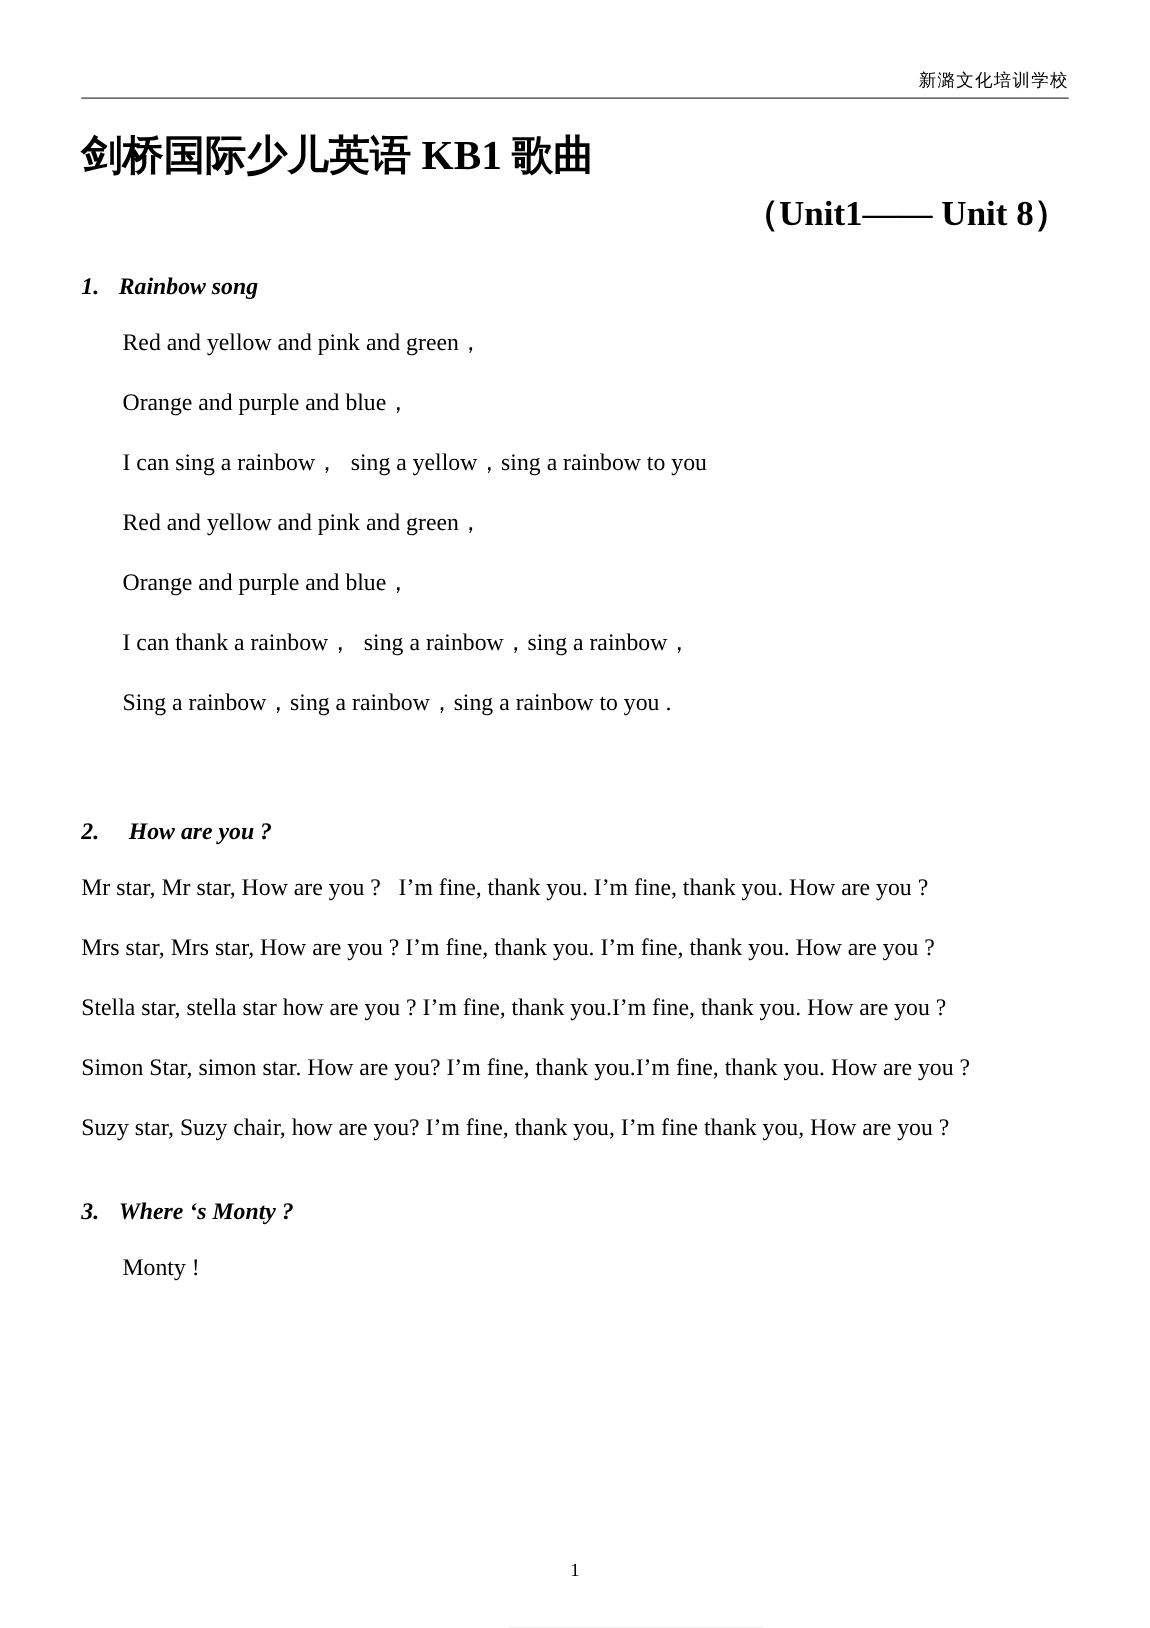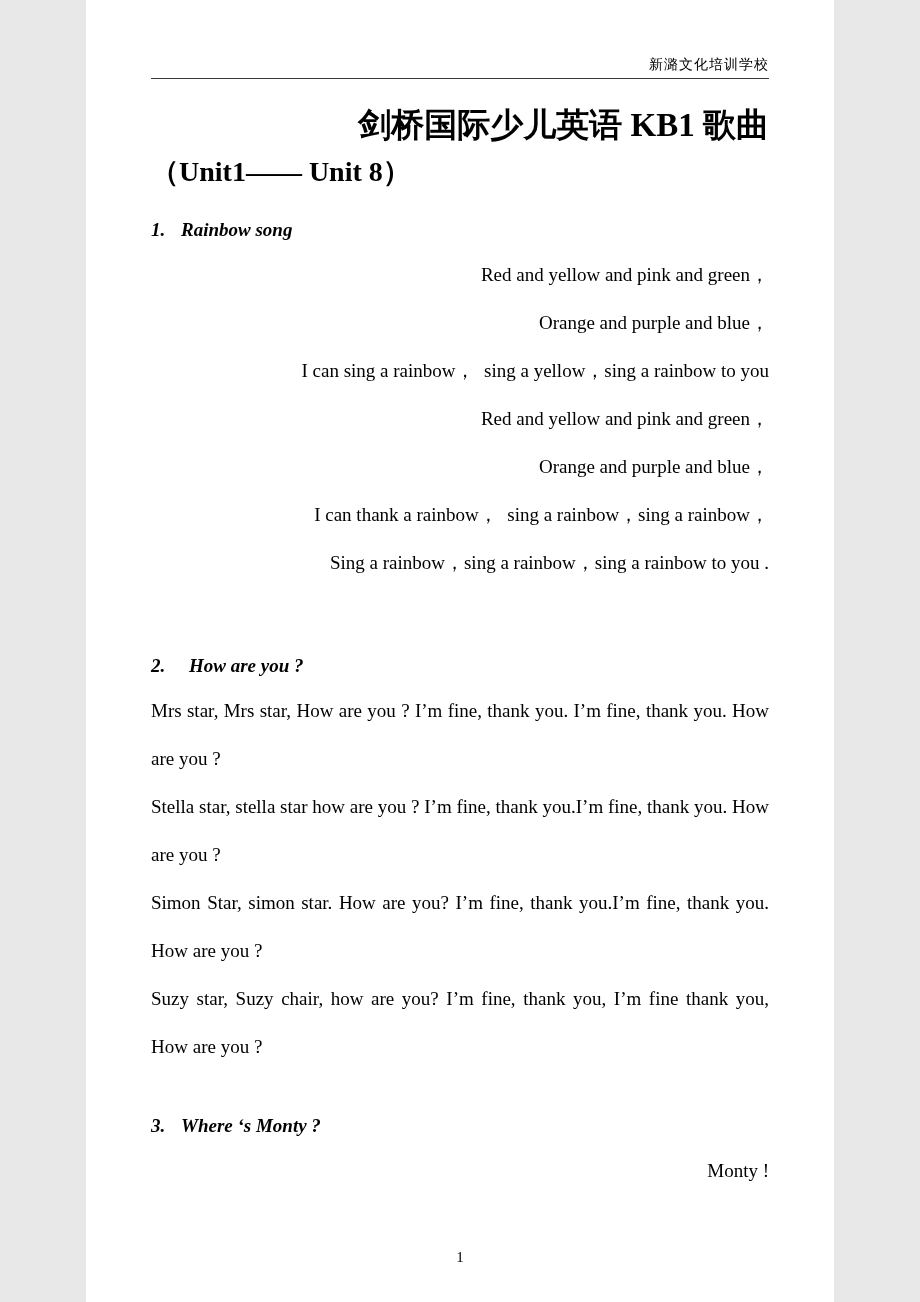--- a/index.html
+++ b/index.html
@@ -1,69 +1,69 @@
 <!DOCTYPE html>
 <html><head>
 <meta charset="utf-8">
 <style>
   * { box-sizing: border-box; }
   html, body { margin: 0; padding: 0; background: #e8e8e8; }
   .page {
     position: relative;
-    width: 748px;
+    width: 920px;
     height: 1302px;
     margin: 0 auto;
     background: #ffffff;
     font-family: "Liberation Serif", "DejaVu Serif", serif;
     color: #000000;
     padding: 56px 65px 0 65px;
     overflow: hidden;
   }
   .doc-header {
     text-align: right;
     font-size: 14px;
     letter-spacing: 1px;
     padding-bottom: 4px;
     border-bottom: 1px solid #3a3a3a;
   }
   .title {
     margin: 26px 0 8px 0;
-    text-align: right;
+    text-align: left;
     font-size: 33px;
     font-weight: bold;
     line-height: 1.25;
   }
   .subtitle {
     margin: 4px 0 30px 0;
-    text-align: left;
+    text-align: right;
     font-size: 28px;
     font-weight: bold;
     line-height: 1.25;
   }
   .sec-heading {
     font-size: 19px;
     font-weight: bold;
     font-style: italic;
     margin: 0 0 10px 0;
   }
   .sec-num { display: inline-block; min-width: 30px; }
   .sec-title { display: inline-block; }
   .section-2 .sec-num { min-width: 38px; }
   p.lyric {
     font-size: 19px;
     line-height: 48px;
     margin: 0;
     white-space: pre-wrap;
   }
-  .indent { padding-left: 33px; text-align: right; }
+  .indent { padding-left: 33px; }
   .justify { text-align: justify; }
   .section { margin: 0; }
   .section-1 { margin-top: 26px; }
   .section-2 { margin-top: 68px; }
-  .section-3 { margin-top: 44px; }
+  .section-3 { margin-top: 32px; }
   .page-footer {
     position: absolute;
     bottom: 36px;
     left: 0;
     right: 0;
     text-align: center;
     font-size: 15px;
   }
 </style>
 </head>
@@ -88,20 +88,21 @@
     <p class="lyric indent">Red and yellow and pink and green，</p>
     <p class="lyric indent">Orange and purple and blue，</p>
     <p class="lyric indent">I can thank a rainbow，  sing a rainbow，sing a rainbow，</p>
     <p class="lyric indent">Sing a rainbow，sing a rainbow，sing a rainbow to you .</p>
   </div>
 
   <div class="section section-2">
     <div class="sec-heading">
       <span class="sec-num">2.</span><span class="sec-title">How are you  ?</span>
     </div>
+    <p class="lyric justify">Mr star, Mr star, How are you ?   I’m fine, thank you. I’m fine, thank you. How are you ?</p>
     <p class="lyric justify">Mrs star, Mrs star, How are you ? I’m fine, thank you. I’m fine, thank you. How are you ?</p>
     <p class="lyric justify">Stella star, stella star how are you ? I’m fine, thank you.I’m fine, thank you. How are you ?</p>
     <p class="lyric justify">Simon Star, simon star. How are you? I’m fine, thank you.I’m fine, thank you. How are you ?</p>
     <p class="lyric justify">Suzy star, Suzy chair, how are you? I’m fine, thank you, I’m fine thank you, How are you ?</p>
   </div>
 
   <div class="section section-3">
     <div class="sec-heading">
       <span class="sec-num">3.</span><span class="sec-title">Where ‘s Monty ?</span>
     </div>

